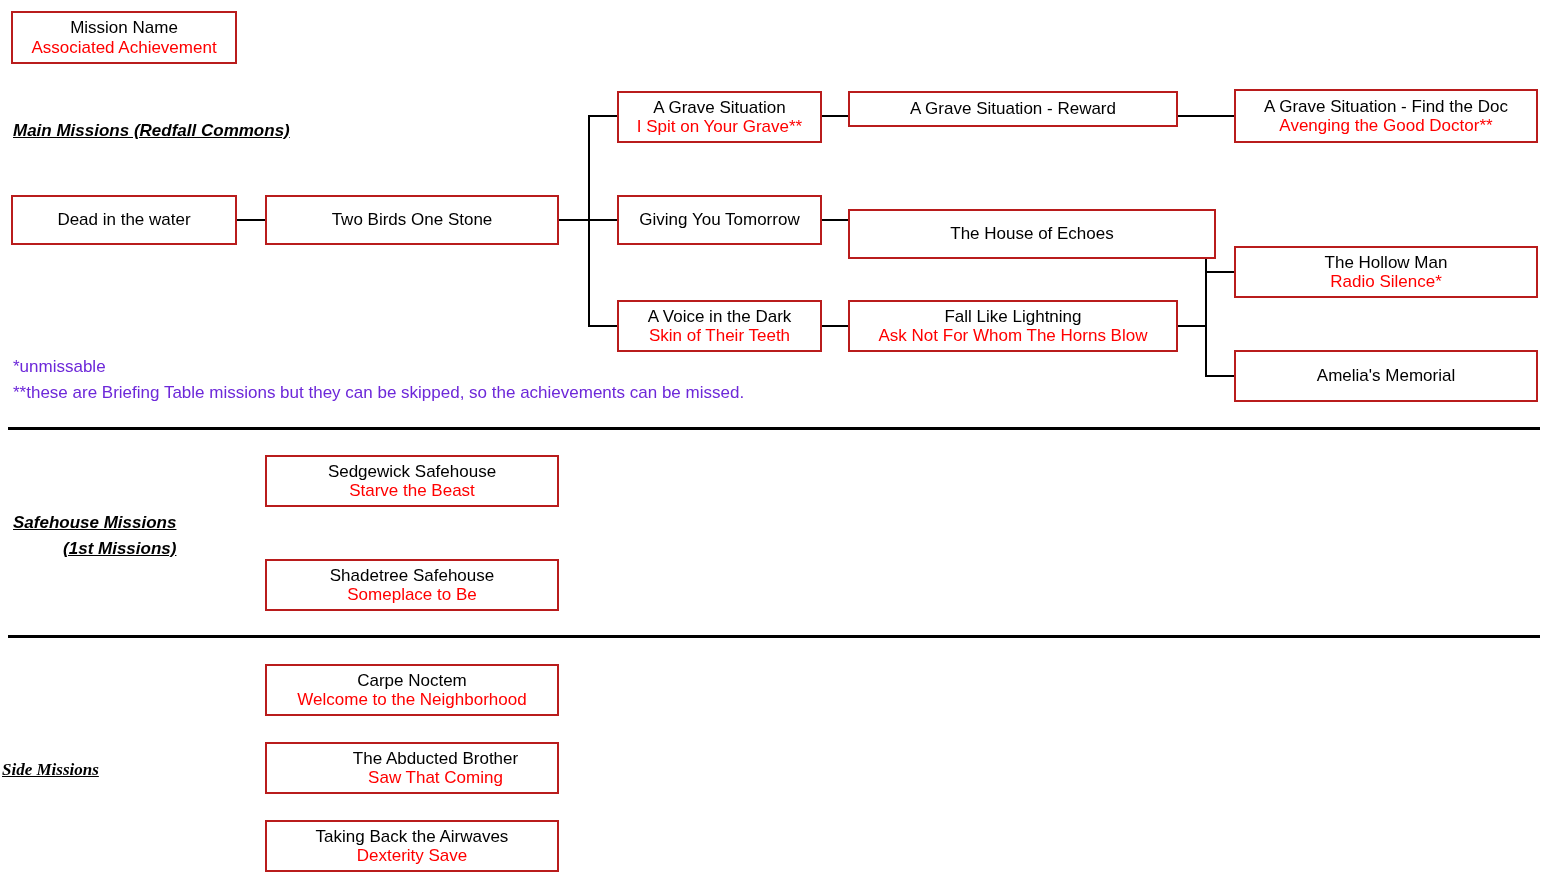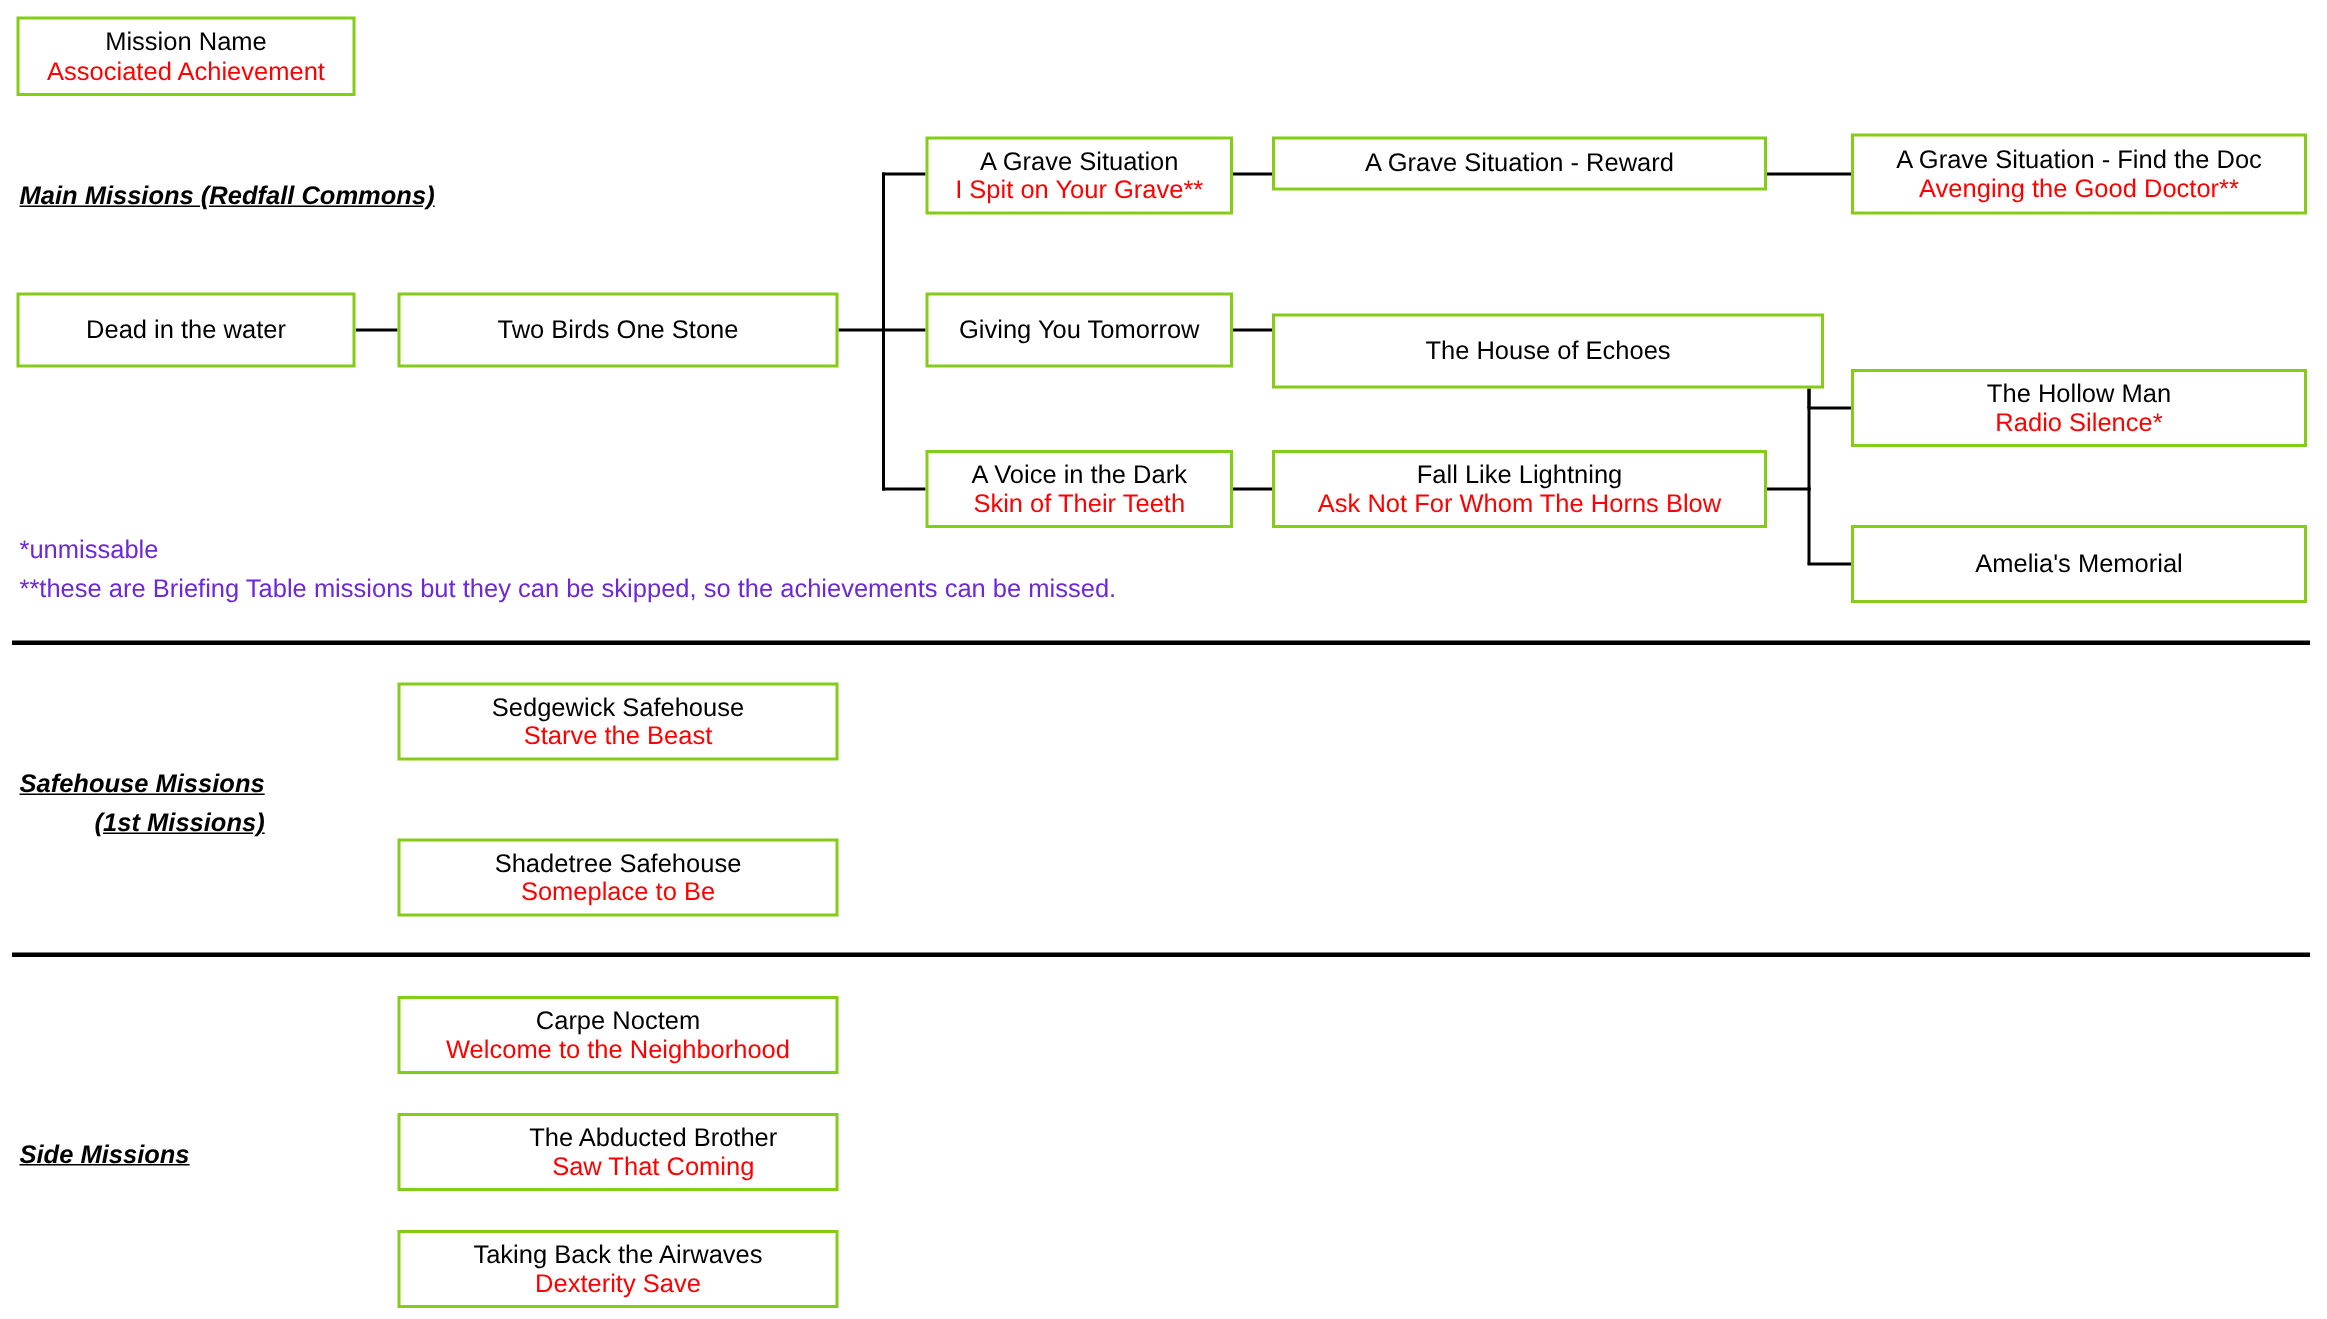--- a/index.html
+++ b/index.html
@@ -14,21 +14,21 @@
   #canvas {
     position: relative;
     width: 1551px;
     height: 879px;
     overflow: hidden;
     background: #ffffff;
   }
   .node {
     position: absolute;
     box-sizing: border-box;
-    border: 2px solid #84cc16;
+    border: 2px solid #b91c1c;
     background: #ffffff;
     display: flex;
     flex-direction: column;
     align-items: center;
     justify-content: center;
     text-align: left;
     line-height: 1.12;
     z-index: 3;
   }
   .node .title {
@@ -82,21 +82,21 @@
     <span class="ach">Associated Achievement</span>
   </div>
 
   <div class="section-label" style="left:13px; top:118px;">Main Missions (Redfall Commons)</div>
 
   <div class="section-label" style="left:13px; top:510px;text-align:right;">
     <div>Safehouse Missions</div>
     <div>(1st Missions)</div>
   </div>
 
-  <div class="section-label" style="left:13px; top:757px;">Side Missions</div>
+  <div class="section-label" style="left:2px; top:757px;font-family:Liberation Serif, serif;">Side Missions</div>
 
   <div class="footnote" style="left:13px; top:354px;">*unmissable</div>
   <div class="footnote" style="left:13px; top:380px;">**these are Briefing Table missions but they can be skipped, so the achievements can be missed.</div>
 
   <div class="conn h" style="left:237px; top:219px; width:29px;"></div>
 
   <div class="conn h" style="left:558px; top:219px; width:31px;"></div>
   <div class="conn v" style="left:588px; top:115px; height:212px;"></div>
 
   <div class="conn h" style="left:588px; top:115px; width:31px;"></div>

